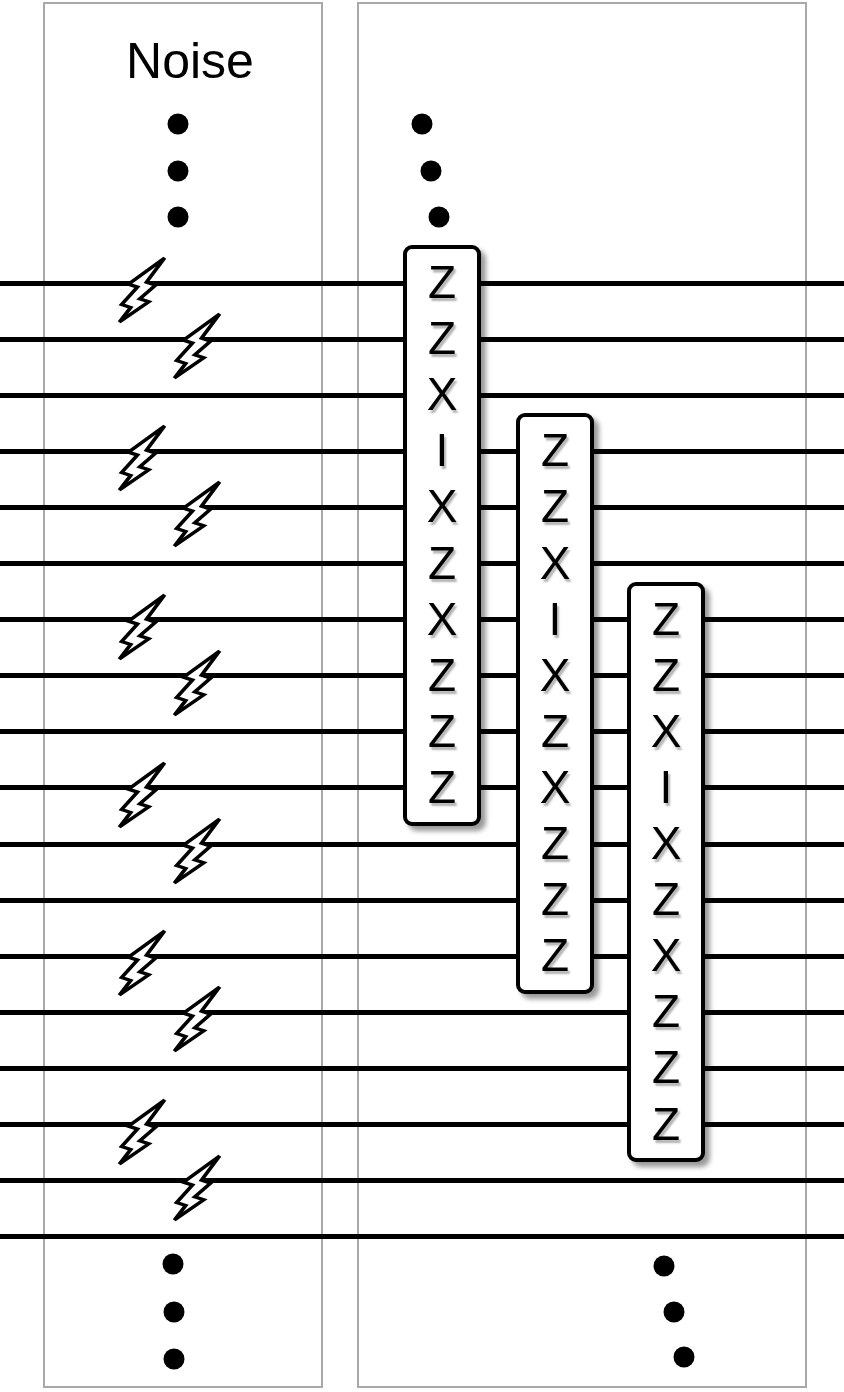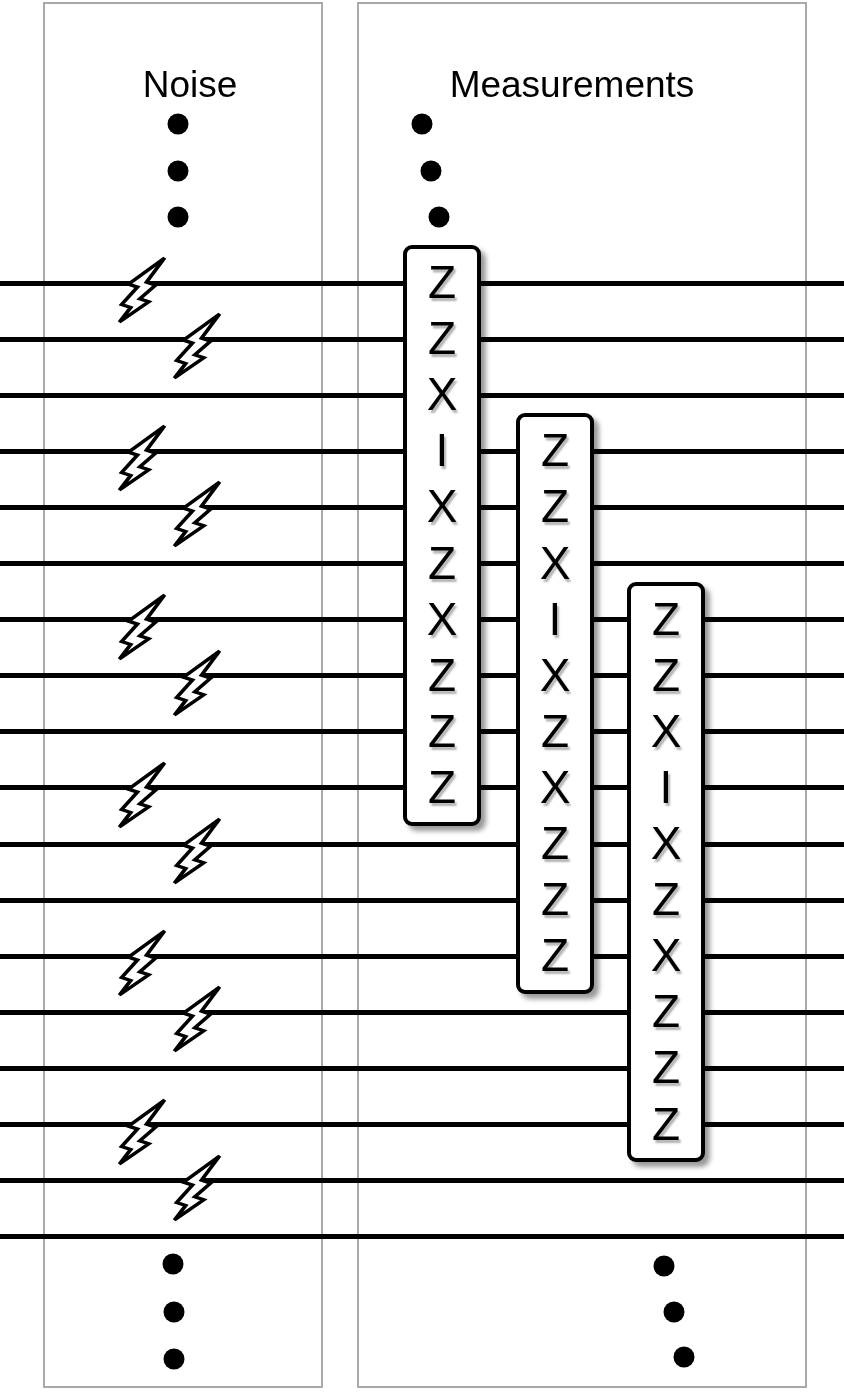--- a/index.html
+++ b/index.html
@@ -23,26 +23,25 @@
     border:2px solid var(--panel-border);
     box-sizing:border-box;
     background:transparent;
     z-index:0;
   }
   #noise-panel{left:43px;width:280px;}
   #measurements-panel{left:357px;width:450px;}
   .panel-title{
     position:absolute;
     transform:translate(-50%,-50%);
-    font-size:37px;
+    font-size:50px;
     letter-spacing:0px;
     white-space:nowrap;
     z-index:4;
     color:var(--text);
-    margin-top:24px;
   }
   .wire{
     position:absolute;left:0;width:844px;height:5px;
     background:var(--wire);
     z-index:1;
   }
   .bolt{
     position:absolute;
     z-index:2;
   }
@@ -81,21 +80,20 @@
   <svg class="defs" aria-hidden="true">
     <defs>
       <polygon id="bolt-shape" points="40,0 8,27 16,30 2,48 10,51 0,66 26,45 18,42 32,28 24,25" fill="#ffffff" stroke="#000000" stroke-width="3.4" stroke-linejoin="miter"></polygon>
     </defs>
   </svg>
 
   <div class="panel" id="noise-panel"></div>
   <div class="panel" id="measurements-panel"></div>
 
   <div class="panel-title" style="left:190px;top:61px;">Noise</div>
-  <div class="panel-title" style="left:572px;top:61px;">Measurements</div>
 
   <div id="wires-layer">
       <div class="wire" style="top: 280.5px;"></div>
       <div class="wire" style="top: 336.6px;"></div>
       <div class="wire" style="top: 392.7px;"></div>
       <div class="wire" style="top: 448.8px;"></div>
       <div class="wire" style="top: 504.9px;"></div>
       <div class="wire" style="top: 561px;"></div>
       <div class="wire" style="top: 617.1px;"></div>
       <div class="wire" style="top: 673.2px;"></div>

